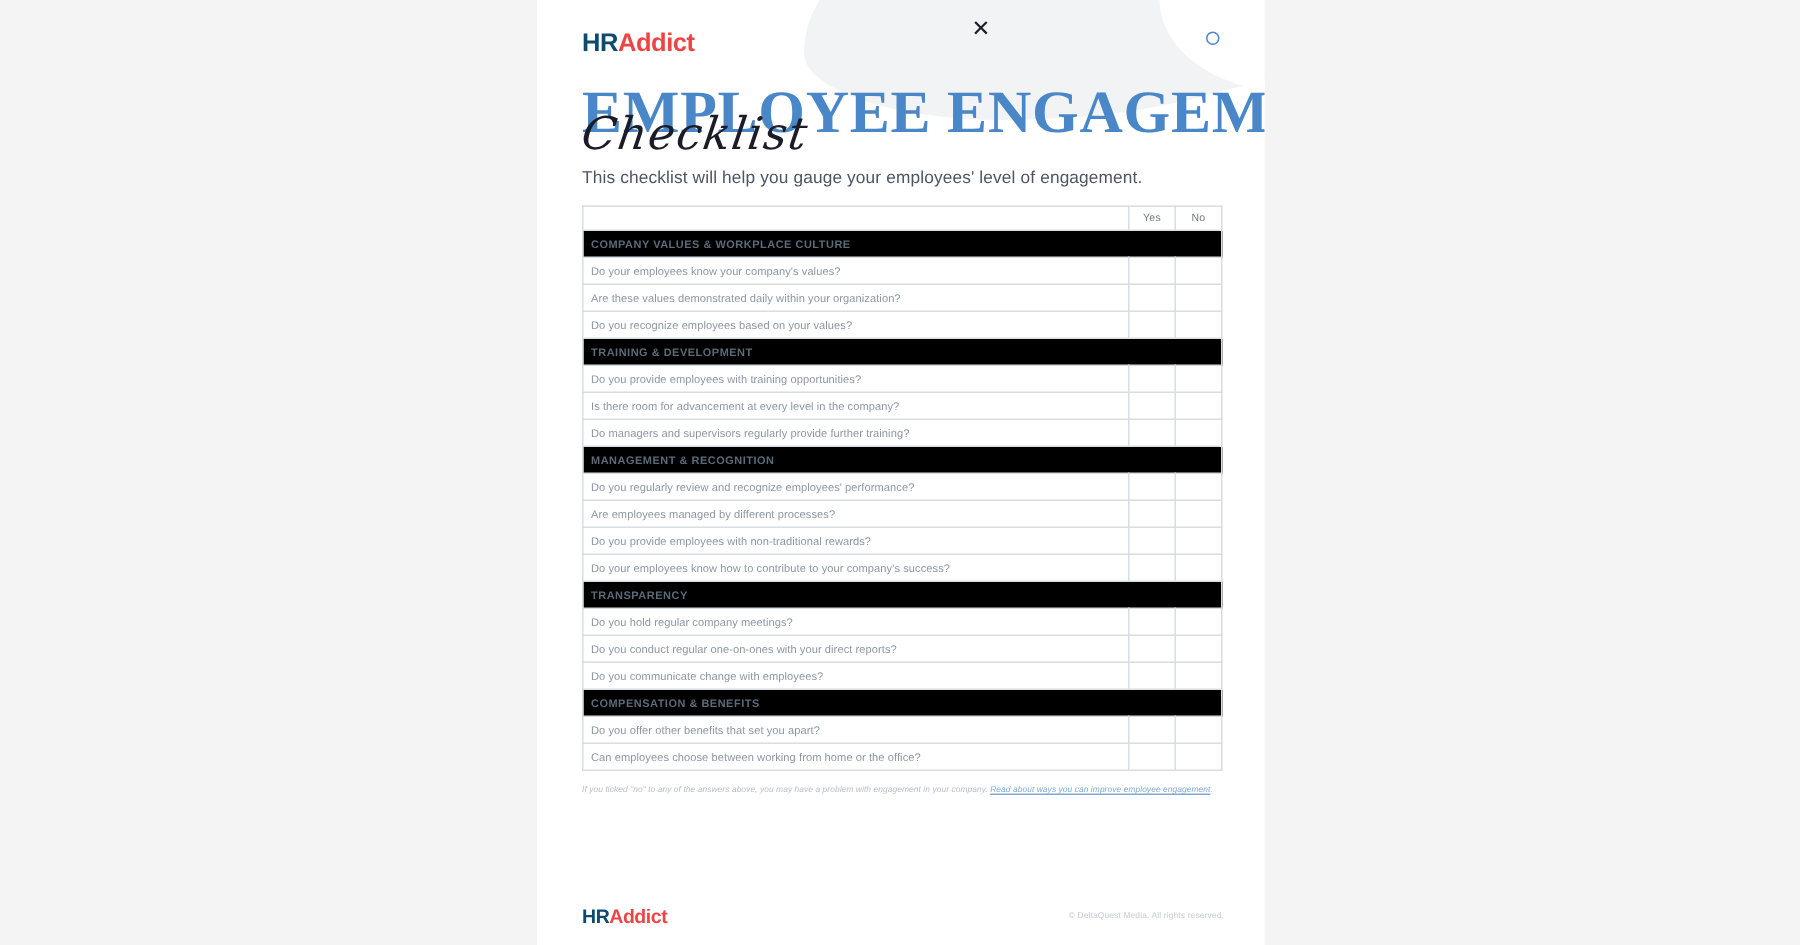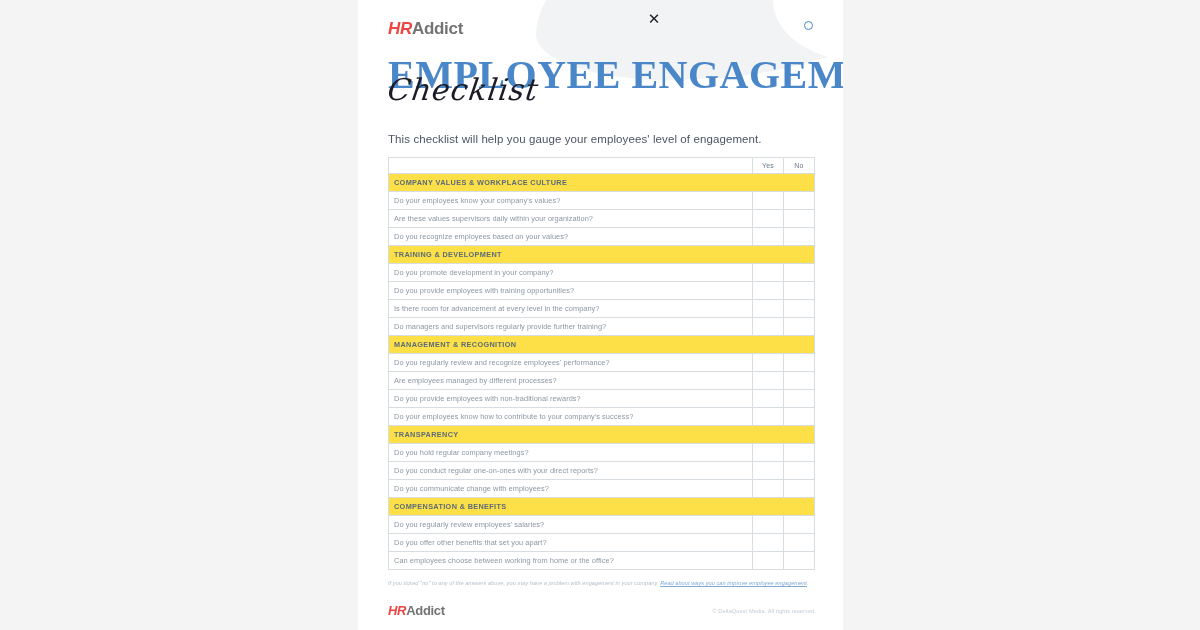--- a/index.html
+++ b/index.html
@@ -84,22 +84,22 @@
     z-index: 5;
   }
 
   .logo {
     margin-top: 20px;
     font-size: 17px;
     font-weight: bold;
     letter-spacing: -0.3px;
     line-height: 1;
   }
-  .logo .hr { color: #ef4444; font-style: italic; }
-  .logo .addict { color: #737373; }
+  .logo .hr { color: #0c4a6e; }
+  .logo .addict { color: #ef4444; }
 
   .title-wrap {
     position: relative;
     margin-top: 18px;
     height: 58px;
   }
   .title-main {
     font-family: "Liberation Serif", "DejaVu Serif", serif;
     font-size: 40px;
     font-weight: bold;
@@ -115,21 +115,21 @@
     font-family: "DejaVu Serif", serif;
     font-style: italic;
     font-size: 30px;
     color: #1c1c28;
     line-height: 1;
     transform: skewX(-8deg);
     letter-spacing: 1px;
   }
 
   .subtitle {
-    margin-top: 20px;
+    margin-top: 0;
     font-size: 11.5px;
     color: #4b5563;
     letter-spacing: 0.1px;
   }
 
   
   table.checklist {
     margin-top: 12px;
     width: 426px;
     border-collapse: collapse;
@@ -151,21 +151,21 @@
     height: 16px;
     background: #ffffff;
     text-align: center;
     font-size: 7px;
     color: #6b7a88;
     letter-spacing: 0.2px;
     padding: 0;
   }
 
   tr.section td {
-    background: #fde047;
+    background: #000000;
     font-size: 7.3px;
     font-weight: bold;
     color: #5b6b7a;
     letter-spacing: 0.35px;
     padding: 4px 5px;
     height: 15px;
   }
 
   tr.qrow td.q {
     font-size: 7.4px;
@@ -255,38 +255,33 @@
         <tbody id="checklist-body">
             <tr class="section">
               <td colspan="3">COMPANY VALUES &amp; WORKPLACE CULTURE</td>
             </tr>
             <tr class="qrow">
               <td class="q">Do your employees know your company's values?</td>
               <td class="box"></td>
               <td class="box"></td>
             </tr>
             <tr class="qrow">
-              <td class="q">Are these values supervisors daily within your organization?</td>
+              <td class="q">Are these values demonstrated daily within your organization?</td>
               <td class="box"></td>
               <td class="box"></td>
             </tr>
             <tr class="qrow">
               <td class="q">Do you recognize employees based on your values?</td>
               <td class="box"></td>
               <td class="box"></td>
             </tr>
             <tr class="section">
               <td colspan="3">TRAINING &amp; DEVELOPMENT</td>
             </tr>
             <tr class="qrow">
-              <td class="q">Do you promote development in your company?</td>
-              <td class="box"></td>
-              <td class="box"></td>
-            </tr>
-            <tr class="qrow">
               <td class="q">Do you provide employees with training opportunities?</td>
               <td class="box"></td>
               <td class="box"></td>
             </tr>
             <tr class="qrow">
               <td class="q">Is there room for advancement at every level in the company?</td>
               <td class="box"></td>
               <td class="box"></td>
             </tr>
             <tr class="qrow">
@@ -330,25 +325,20 @@
               <td class="box"></td>
               <td class="box"></td>
             </tr>
             <tr class="qrow">
               <td class="q">Do you communicate change with employees?</td>
               <td class="box"></td>
               <td class="box"></td>
             </tr>
             <tr class="section">
               <td colspan="3">COMPENSATION &amp; BENEFITS</td>
-            </tr>
-            <tr class="qrow">
-              <td class="q">Do you regularly review employees' salaries?</td>
-              <td class="box"></td>
-              <td class="box"></td>
             </tr>
             <tr class="qrow">
               <td class="q">Do you offer other benefits that set you apart?</td>
               <td class="box"></td>
               <td class="box"></td>
             </tr>
             <tr class="qrow">
               <td class="q">Can employees choose between working from home or the office?</td>
               <td class="box"></td>
               <td class="box"></td>

